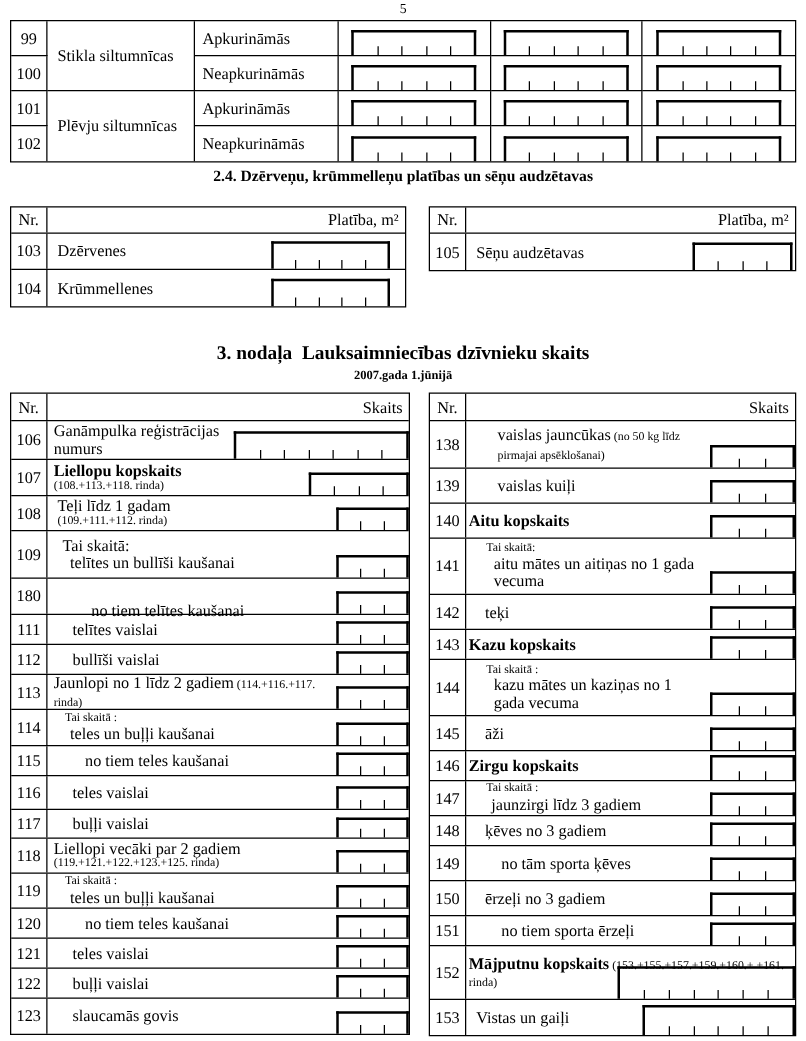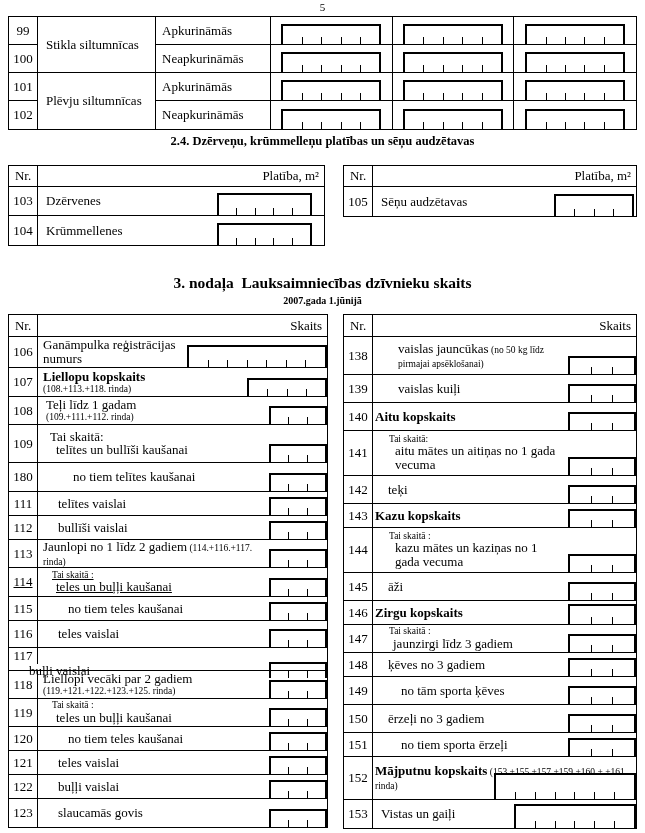--- a/index.html
+++ b/index.html
@@ -300,21 +300,21 @@
           <div class="dbox" style="width: 58px; height: 18px; right: 0px;">
             <div class="dcell"></div>
             <div class="dcell"></div>
             <div class="dcell"></div>
           </div>
         </div>
       </div>
       <div class="mrow" style="height: 29px;">
         <div class="nrcell">180</div>
         <div class="content">
-          <div class="labelblock" style="padding-right: 66px;">
+          <div class="labelblock" style="padding-right: 66px; margin-top: 12px;">
             <div class="labelline" style="padding-left: 35px;"><span>no tiem telītes kaušanai</span></div>
           </div>
           <div class="dbox" style="width: 58px; height: 18px; right: 0px;">
             <div class="dcell"></div>
             <div class="dcell"></div>
             <div class="dcell"></div>
           </div>
         </div>
       </div>
       <div class="mrow" style="height: 24px;">
@@ -349,21 +349,21 @@
           <div class="labelblock" style="padding-right: 66px;">
             <div class="labelline" style="padding-left: 5px;"><span>Jaunlopi no 1 līdz 2 gadiem</span><span class="small"> (114.+116.+117. rinda)</span></div>
           </div>
           <div class="dbox" style="width: 58px; height: 18px; right: 0px;">
             <div class="dcell"></div>
             <div class="dcell"></div>
             <div class="dcell"></div>
           </div>
         </div>
       </div>
-      <div class="mrow" style="height: 29px; text-decoration: underline;">
+      <div class="mrow" style="height: 29px;">
         <div class="nrcell">114</div>
         <div class="content">
           <div class="labelblock" style="padding-right: 66px;">
             <div class="prefixline small" style="padding-left: 14px;">Tai skaitā :</div>
             <div class="labelline" style="padding-left: 18px;"><span>teles un buļļi kaušanai</span></div>
           </div>
           <div class="dbox" style="width: 58px; height: 18px; right: 0px;">
             <div class="dcell"></div>
             <div class="dcell"></div>
             <div class="dcell"></div>
@@ -389,21 +389,21 @@
           <div class="labelblock" style="padding-right: 66px;">
             <div class="labelline" style="padding-left: 20px;"><span>teles vaislai</span></div>
           </div>
           <div class="dbox" style="width: 58px; height: 18px; right: 0px;">
             <div class="dcell"></div>
             <div class="dcell"></div>
             <div class="dcell"></div>
           </div>
         </div>
       </div>
-      <div class="mrow" style="height: 23px; flex-direction: column;">
+      <div class="mrow" style="height: 23px;">
         <div class="nrcell">117</div>
         <div class="content">
           <div class="labelblock" style="padding-right: 66px;">
             <div class="labelline" style="padding-left: 20px;"><span>buļļi vaislai</span></div>
           </div>
           <div class="dbox" style="width: 58px; height: 16px; right: 0px;">
             <div class="dcell"></div>
             <div class="dcell"></div>
             <div class="dcell"></div>
           </div>

